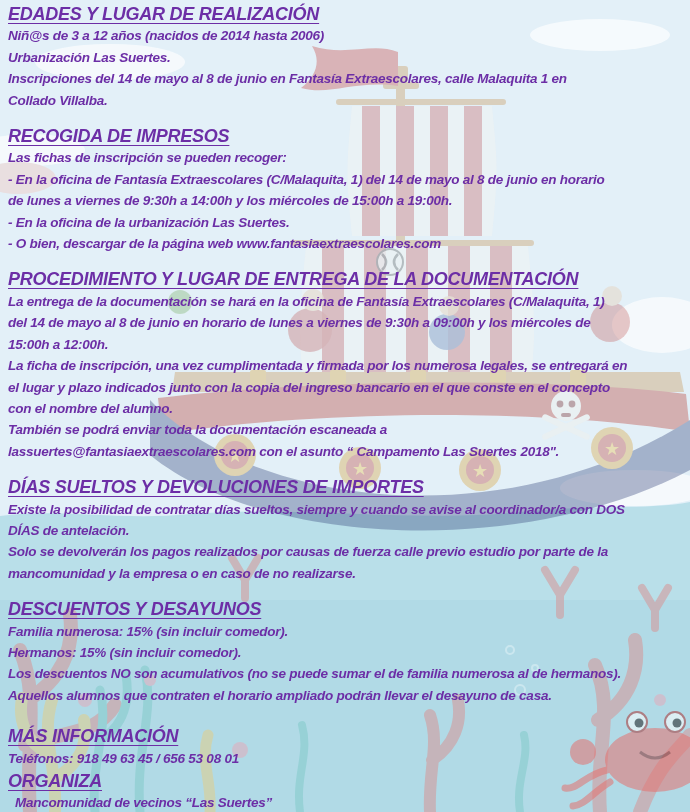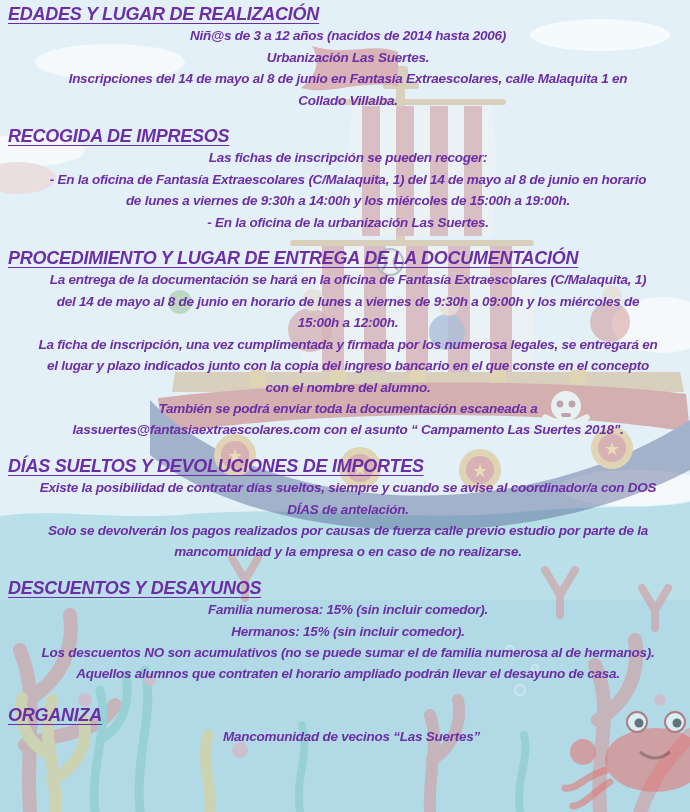--- a/index.html
+++ b/index.html
@@ -47,21 +47,21 @@
   main section:nth-of-type(5) { margin-bottom: 20px; }
   main section:nth-of-type(6) { margin-bottom: 2px; }
   main h2 {
     margin: 0; padding: 0;
     font-size: 18px;
     font-weight: bold; font-style: italic;
     line-height: 21.4px;
     text-decoration: underline;
     text-underline-offset: 3px;
   }
-  .line { white-space: nowrap; text-align: center; }
+  .line { white-space: nowrap; }
   .line.indent { padding-left: 7px; }
 </style>
 </head>
 <body>
 
 <svg id="bg" viewBox="0 0 690 812" aria-hidden="true">
 
   <rect class="sky" x="0" y="0" width="690" height="812"></rect>
 
   <g opacity="0.65" fill="#ffffff">
@@ -221,20 +221,21 @@
       <div class="line">Urbanización Las Suertes.</div>
       <div class="line">Inscripciones del 14 de mayo al 8 de junio en Fantasía Extraescolares, calle Malaquita 1 en</div>
       <div class="line">Collado Villalba.</div>
     </section>
     <section>
       <h2>RECOGIDA DE IMPRESOS</h2>
       <div class="line">Las fichas de inscripción se pueden recoger:</div>
       <div class="line">- En la oficina de Fantasía Extraescolares (C/Malaquita, 1) del 14 de mayo al 8 de junio en horario</div>
       <div class="line">de lunes a viernes de 9:30h a 14:00h y los miércoles de 15:00h a 19:00h.</div>
       <div class="line">- En la oficina de la urbanización Las Suertes.</div>
+      <div class="line">- O bien, descargar de la página web www.fantasiaextraescolares.com</div>
     </section>
     <section>
       <h2>PROCEDIMIENTO Y LUGAR DE ENTREGA DE LA DOCUMENTACIÓN</h2>
       <div class="line">La entrega de la documentación se hará en la oficina de Fantasía Extraescolares (C/Malaquita, 1)</div>
       <div class="line">del 14 de mayo al 8 de junio en horario de lunes a viernes de 9:30h a 09:00h y los miércoles de</div>
       <div class="line">15:00h a 12:00h.</div>
       <div class="line">La ficha de inscripción, una vez cumplimentada y firmada por los numerosa legales, se entregará en</div>
       <div class="line">el lugar y plazo indicados junto con la copia del ingreso bancario en el que conste en el concepto</div>
       <div class="line">con el nombre del alumno.</div>
       <div class="line">También se podrá enviar toda la documentación escaneada a</div>
@@ -248,16 +249,20 @@
       <div class="line">mancomunidad y la empresa o en caso de no realizarse.</div>
     </section>
     <section>
       <h2>DESCUENTOS Y DESAYUNOS</h2>
       <div class="line">Familia numerosa: 15% (sin incluir comedor).</div>
       <div class="line">Hermanos: 15% (sin incluir comedor).</div>
       <div class="line">Los descuentos NO son acumulativos (no se puede sumar el de familia numerosa al de hermanos).</div>
       <div class="line">Aquellos alumnos que contraten el horario ampliado podrán llevar el desayuno de casa.</div>
     </section>
     <section>
+      <h2>MÁS INFORMACIÓN</h2>
+      <div class="line">Teléfonos: 918 49 63 45 / 656 53 08 01</div>
+    </section>
+    <section>
       <h2>ORGANIZA</h2>
       <div class="line indent">Mancomunidad de vecinos “Las Suertes”</div>
     </section>
   </main>
 
 </body></html>

